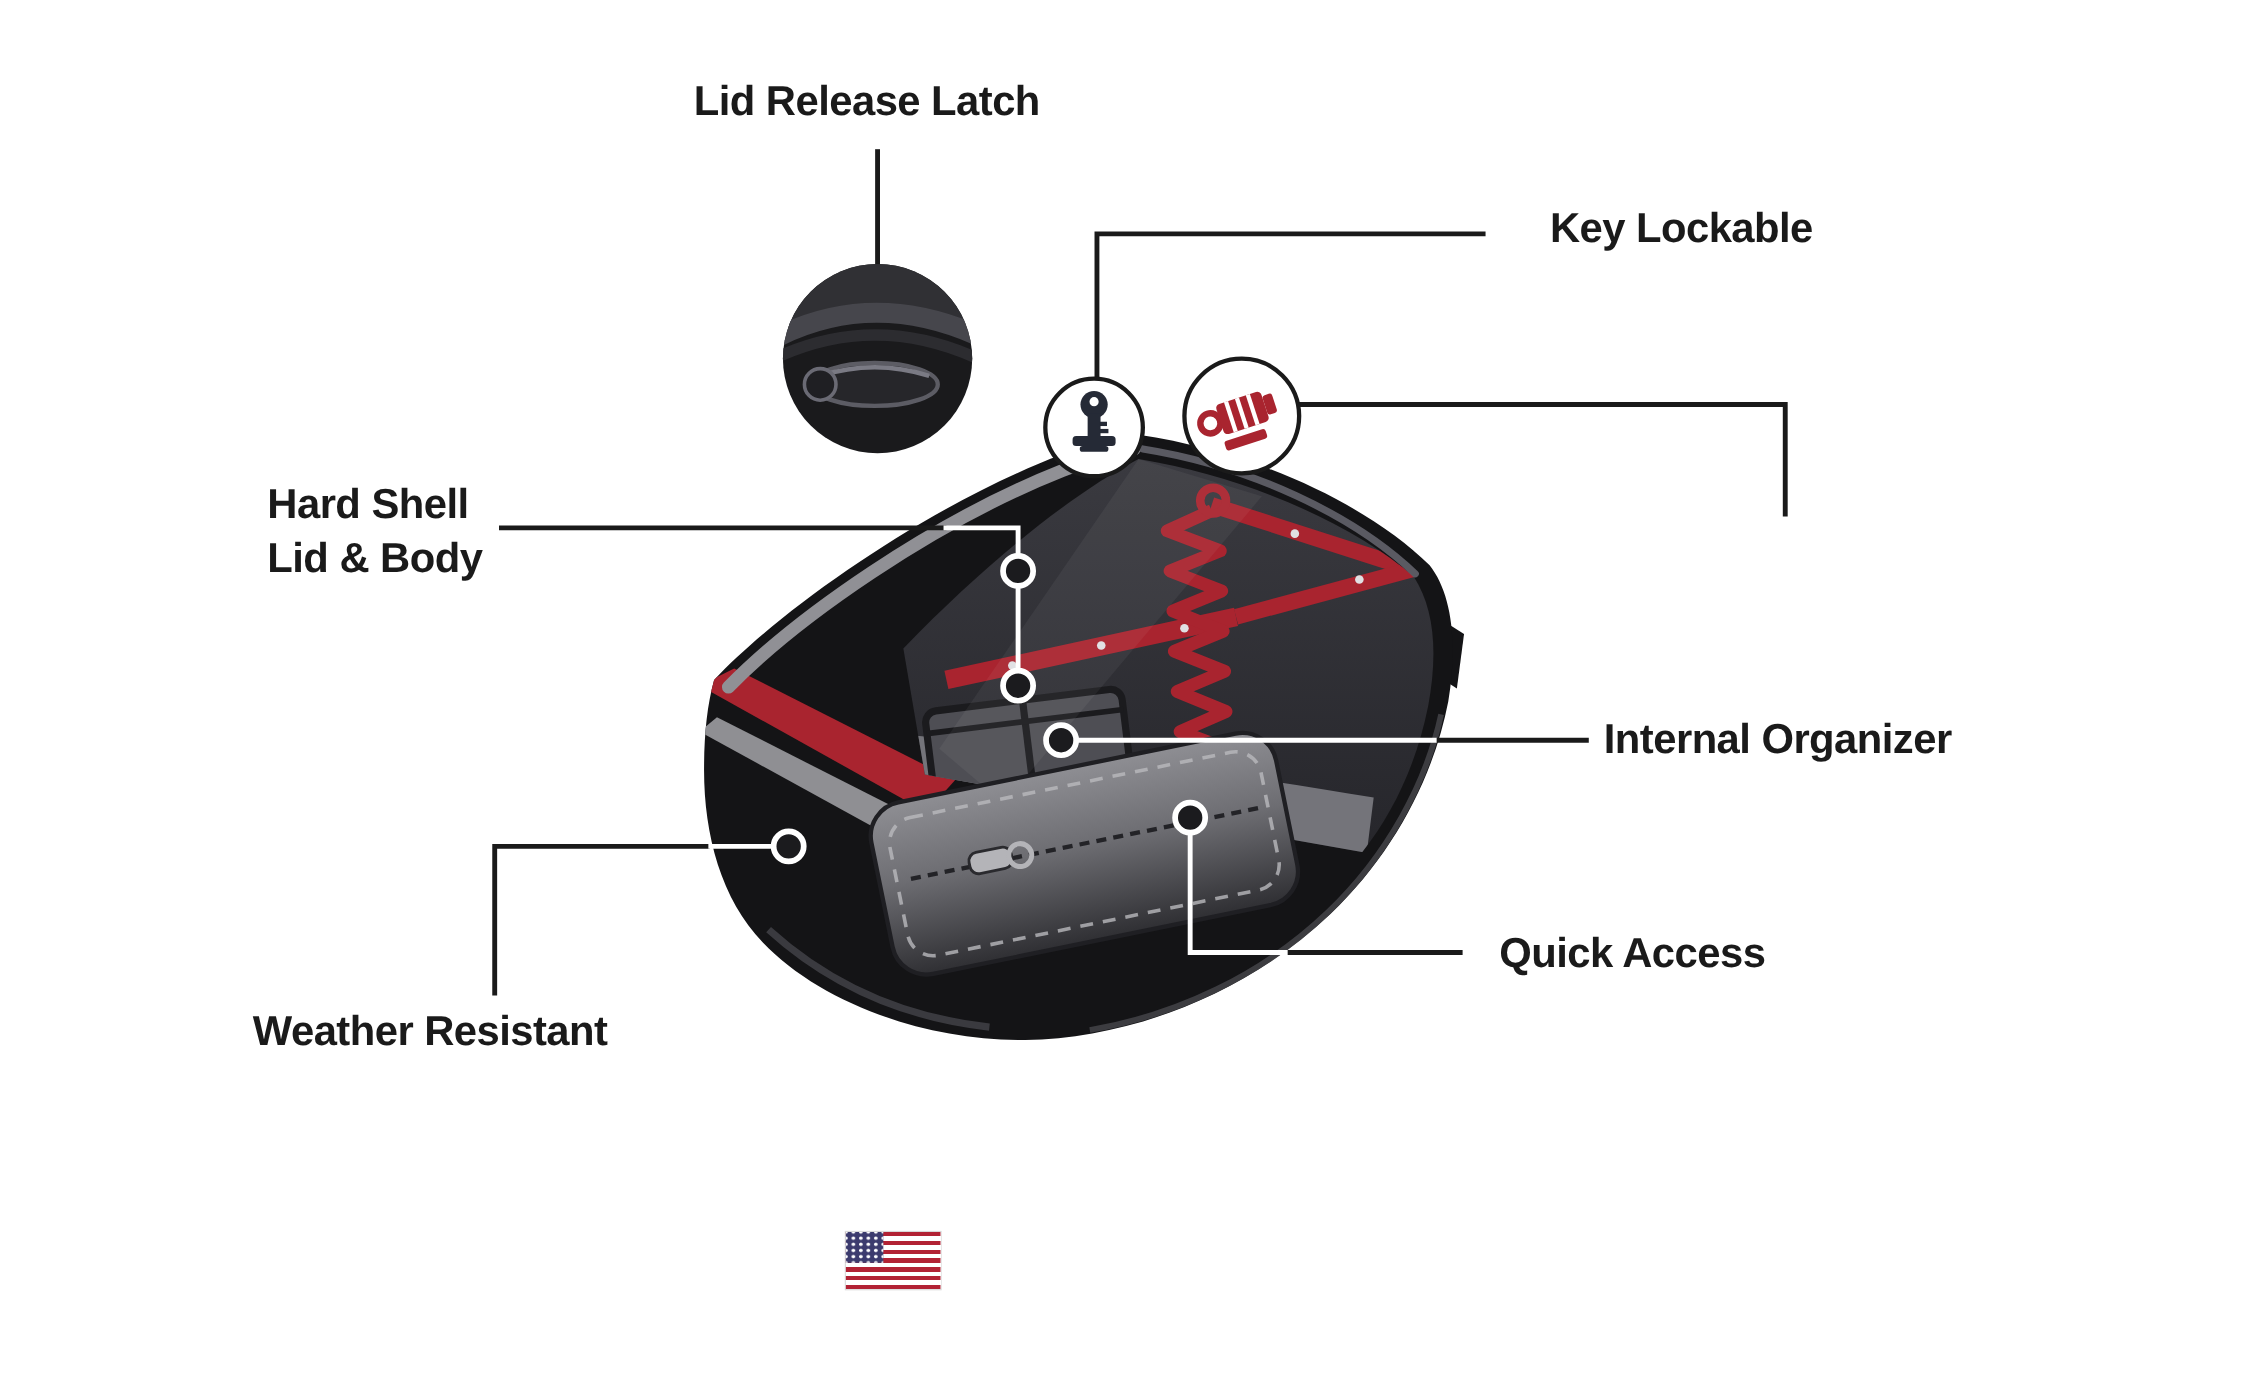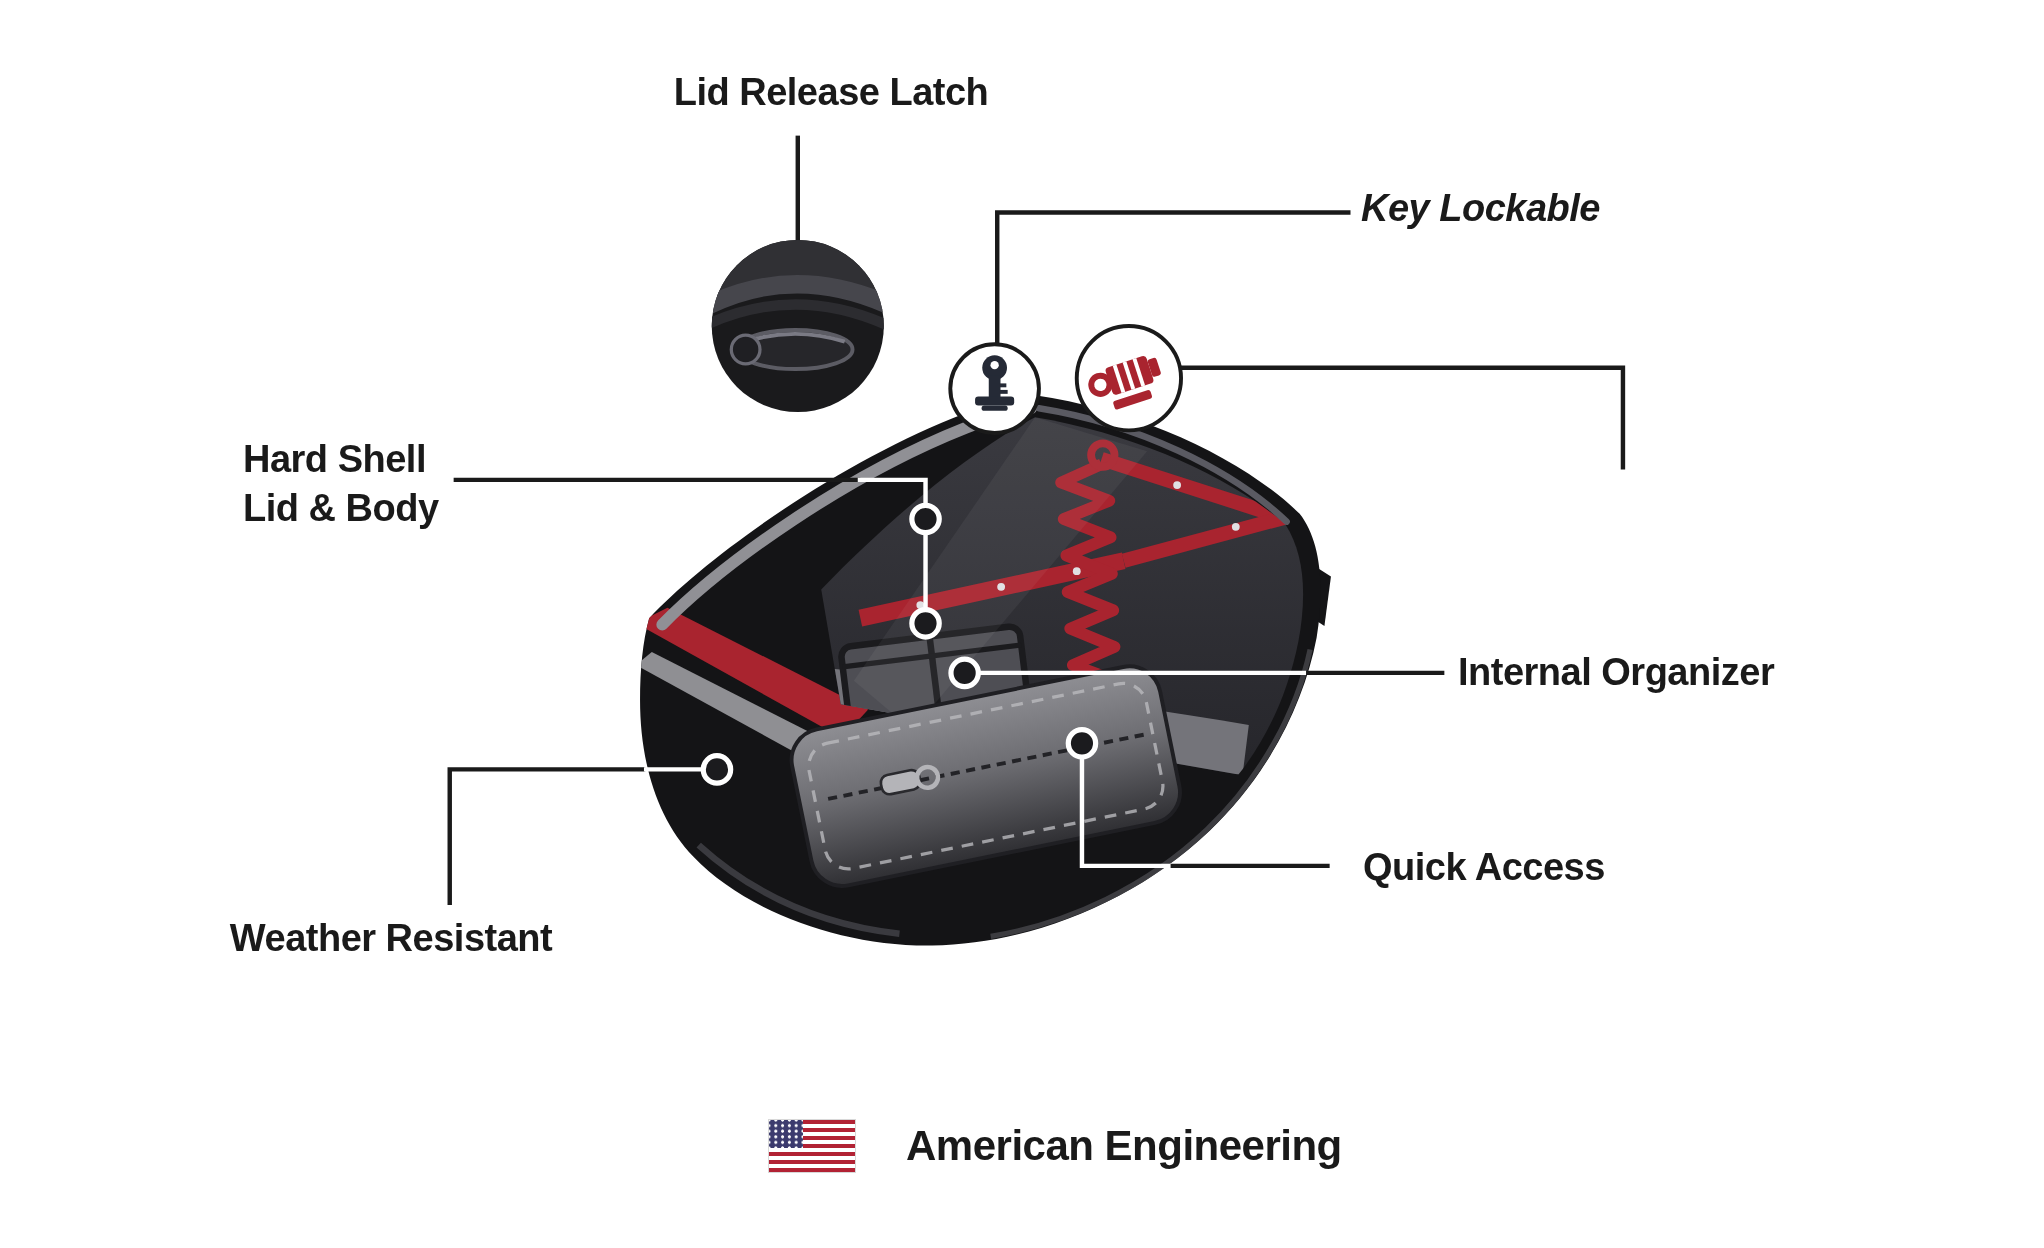--- a/index.html
+++ b/index.html
@@ -152,36 +152,35 @@
         <rect x="850" y="277" width="33" height="22" rx="3" fill="#A9242F"></rect>
         <line x1="858" y1="277" x2="858" y2="299" stroke="#ffffff" stroke-width="3"></line>
         <line x1="866" y1="277" x2="866" y2="299" stroke="#ffffff" stroke-width="3"></line>
         <line x1="874" y1="277" x2="874" y2="299" stroke="#ffffff" stroke-width="3"></line>
         <rect x="883" y="281" width="7" height="14" rx="2" fill="#A9242F"></rect>
         <rect x="848" y="303" width="30" height="7" rx="2" fill="#A9242F"></rect>
       </g>
     </g>
   </svg>
 
-  <div class="label center" style="left:788px;top:93px;margin-left:43px;">Lid Release Latch</div>
+  <div class="label center" style="left:788px;top:93px;">Lid Release Latch</div>
 
-  <div class="label vcenter" style="left:1361px;top:209px;font-style:italic;">Key Lockable</div>
+  <div class="label vcenter" style="left:1409px;top:209px;">Key Lockable</div>
 
 
   <div class="label vcenter" style="left:1458px;top:673px;">Internal Organizer</div>
 
   <div class="label vcenter" style="left:243px;top:484px;">
     <div>Hard Shell</div>
     <div>Lid &amp; Body</div>
   </div>
 
   <div class="label center" style="left:391px;top:939px;">Weather Resistant</div>
 
   <div class="label vcenter" style="left:1343px;top:868px;margin-left:20px;">
     <div>Quick Access</div>
   </div>
 
   <div class="flag">
     <div class="canton"></div>
   </div>
-  <div class="label vcenter footer-label" style="left:906px;top:1146px;">American Engineering</div>
 
 </div>
 
 </body></html>

